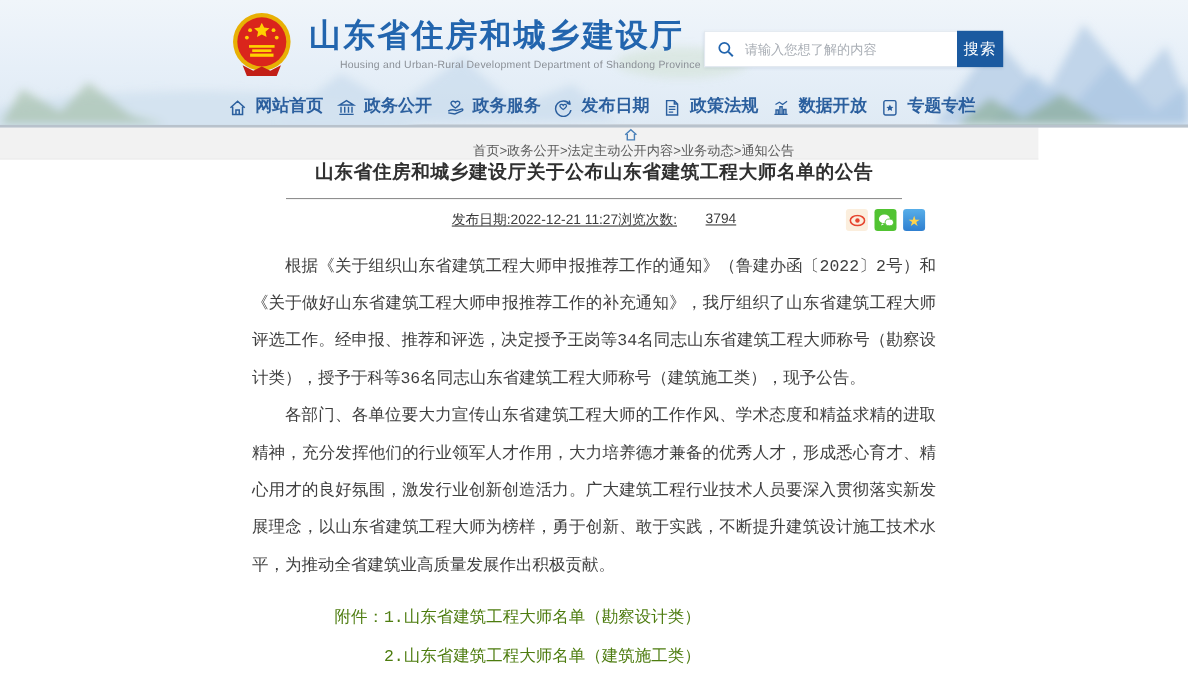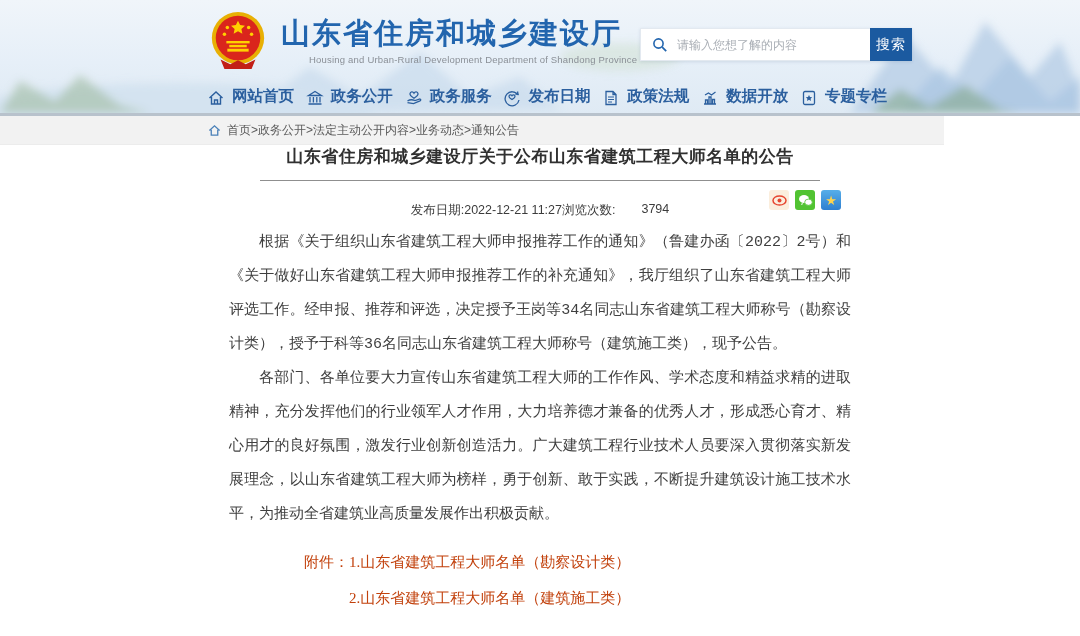--- a/index.html
+++ b/index.html
@@ -28,47 +28,47 @@
                 font-weight:normal; cursor:pointer; letter-spacing:1px; }
 
   .nav { position:absolute; bottom:6px; left:207px; width:680px;
          display:flex; justify-content:space-between; }
   .nav-item { display:flex; align-items:flex-end; gap:7px; color:#2b5f9e; font-size:15.5px;
               font-weight:bold; cursor:pointer; white-space:nowrap; }
   .nav-item svg { flex:0 0 auto; }
 
   
   .breadcrumb-bar { width:944px; height:29px; background:#f2f2f2; border-bottom:1px solid #ececec;
-                    display:flex; align-items:center; padding-left:208px; }
+                    display:flex; align-items:center; padding-left:208px;flex-direction:column; }
   .crumb-home { margin-right:6px; display:flex; }
   .breadcrumb-text { font-size:12px; color:#5a5a5a; cursor:pointer; }
 
   
   .content { width:622px; margin:0 auto; position:relative; }
   .article-title { text-align:center; font-size:17px; font-weight:bold;
                    color:#303030; letter-spacing:0.5px; }
   .title-rule { width:560px; margin:12px auto 0; border:none; border-top:1px solid #8f8f8f; }
 
-  .meta-row { position:relative; height:38px; display:flex; align-items:flex-end;
-              justify-content:center; font-size:12.5px; color:#3c3c3c; }
+  .meta-row { position:relative; height:38px; display:flex; align-items:center;
+              justify-content:center; font-size:12.5px; color:#3c3c3c;text-decoration:underline; }
   .meta-views { display:flex; gap:26px; }
   .share-icons { position:absolute; right:10px; top:9px; display:flex; gap:6px; }
   .share { width:20px; height:20px; border-radius:3px; display:flex; align-items:center;
            justify-content:center; cursor:pointer; }
   .share-weibo { background:#fbeedd; }
   .share-wechat { background:#51c332; }
   .share-qzone { background:linear-gradient(180deg,#57aee9,#2f7fd0); color:#ffd34d;
                  font-size:13px; line-height:1; }
 
   .article-body { margin-top:7px; font-family:Liberation Mono, monospace;
                   font-size:15px; color:#3f3f3f; line-height:34px; text-align:justify; }
   .article-body p { text-indent:2em; }
 
-  .attachments { margin-top:12px; font-family:Liberation Serif, serif;
-                 font-size:15px; color:#c2410c; line-height:36px; }
+  .attachments { margin-top:12px; font-family:Liberation Mono, monospace;
+                 font-size:15px; color:#4d7c0f; line-height:36px; }
   .attach-line-1 { padding-left:5em; }
   .attach-line-2 { padding-left:8em; }
 </style>
 </head>
 <body>
 
 <div class="header">
   <svg class="bg-art" width="1080" height="116">
     <defs>
         <filter id="soft">

